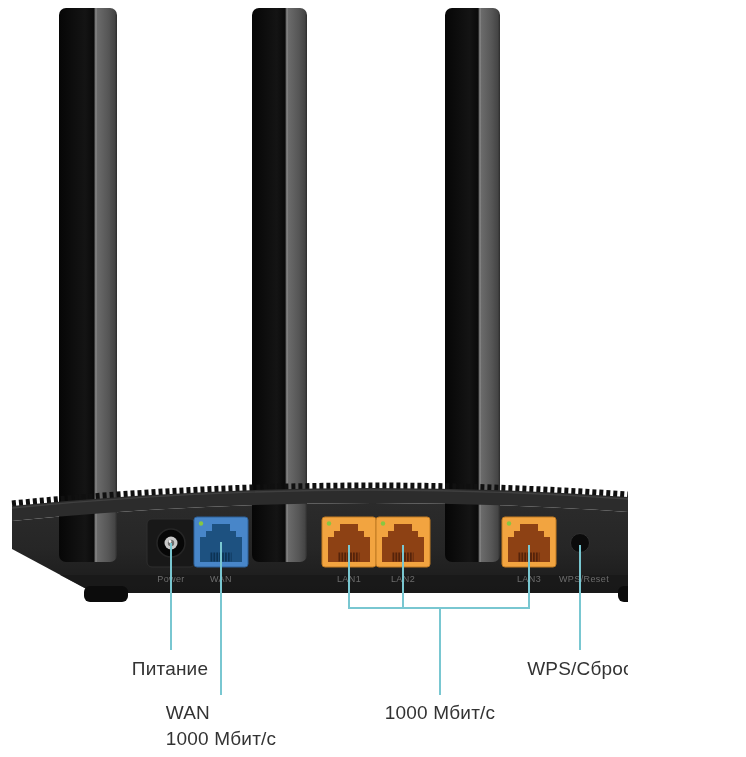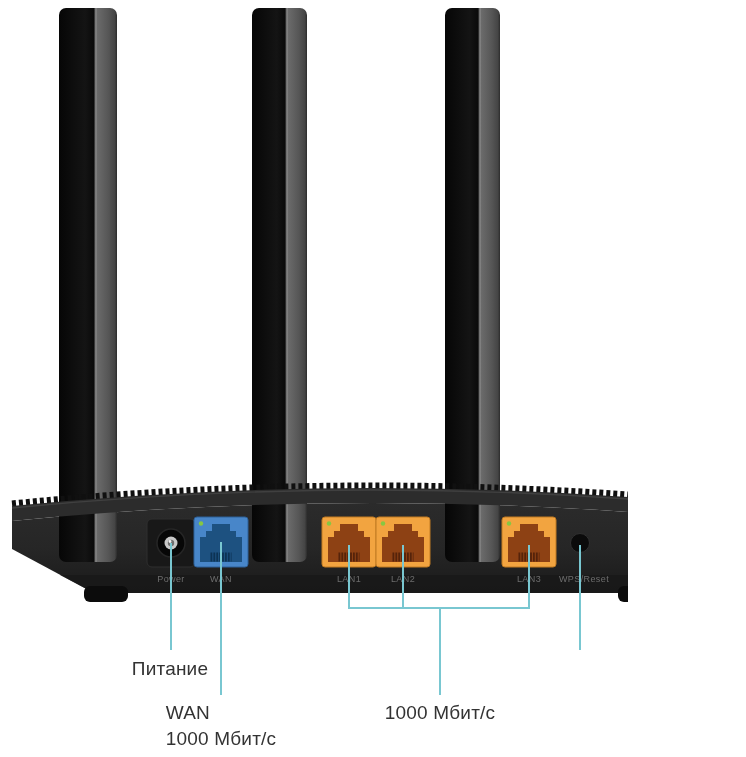--- a/index.html
+++ b/index.html
@@ -125,14 +125,15 @@
 
   <div class="callout-label" style="left:221px;top:700px;">
     <div>WAN</div>
     <div>1000 Мбит/с</div>
   </div>
 
   <div class="callout-label" style="left:440px;top:700px;">
     <div>1000 Мбит/с</div>
   </div>
 
+  <div class="callout-label" style="left:580px;top:656px;">WPS/Сброс</div>
 
 </div>
 
 </body></html>

